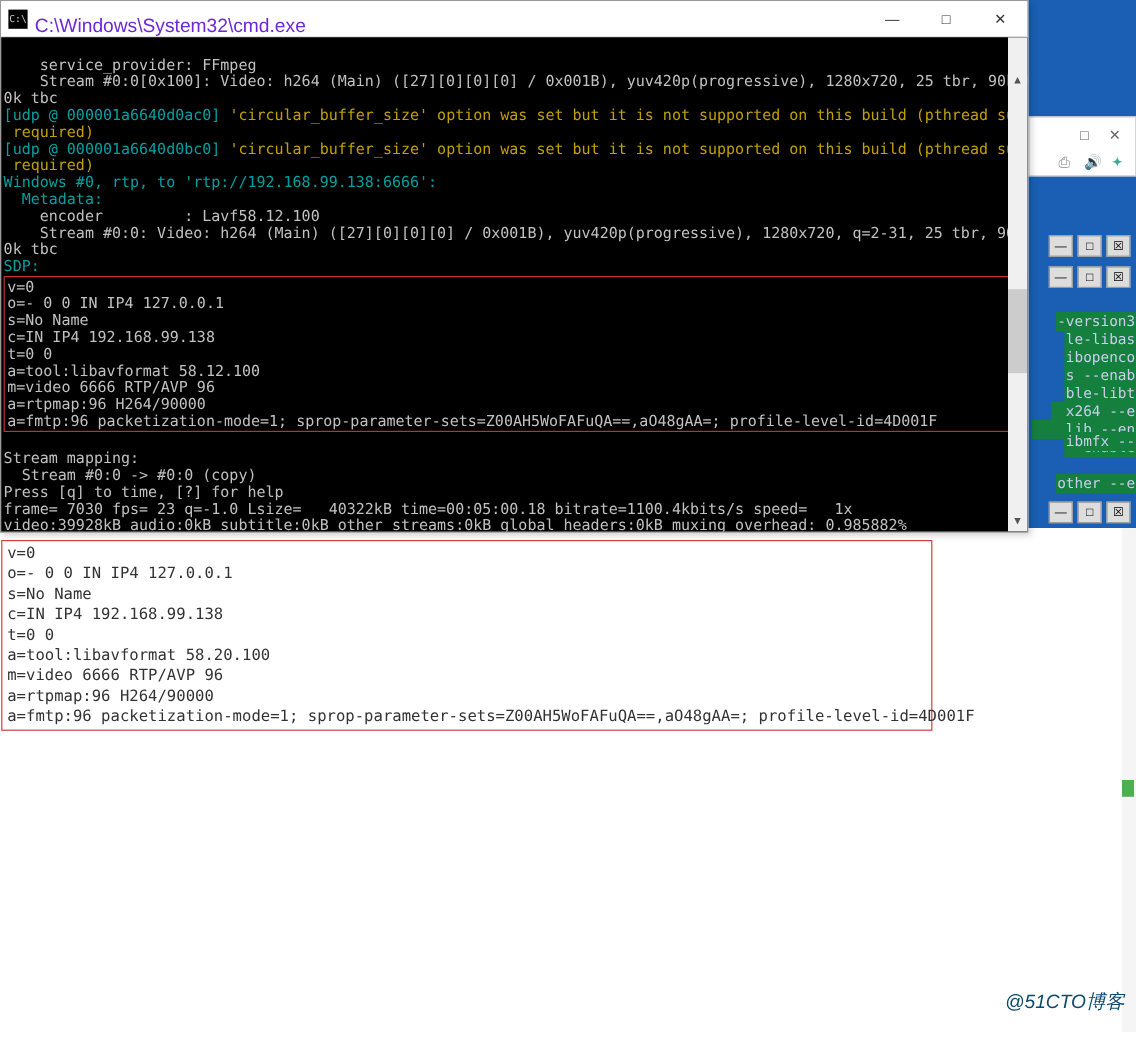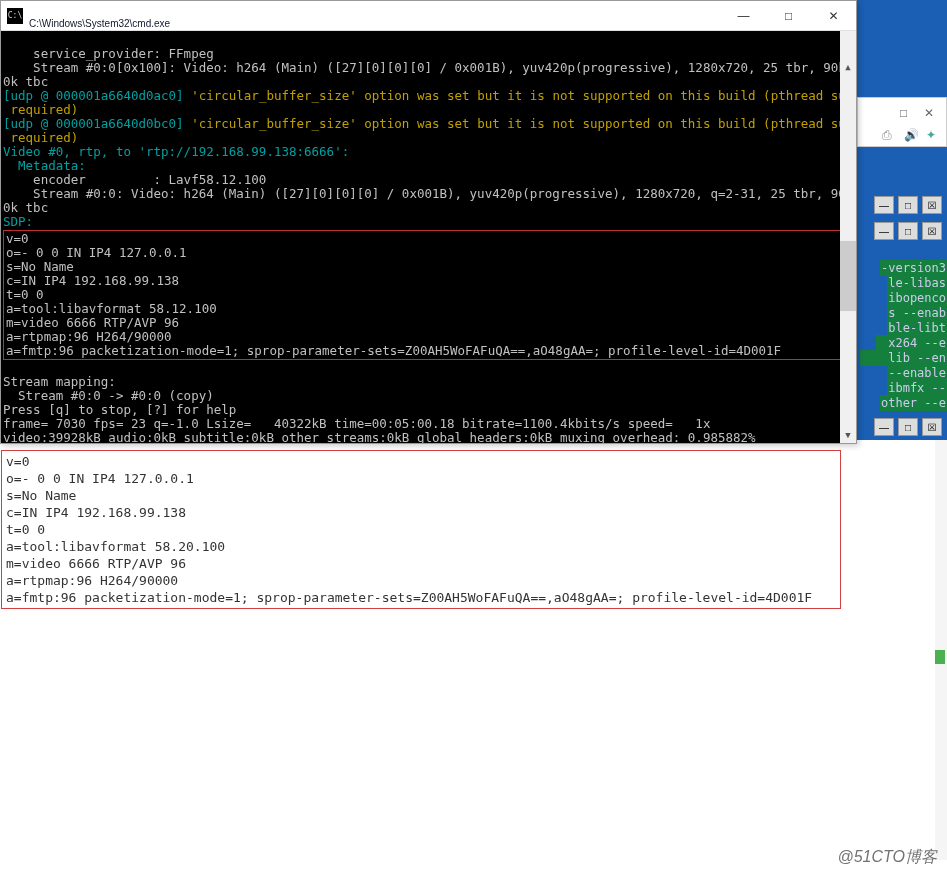--- a/index.html
+++ b/index.html
@@ -98,22 +98,22 @@
   background: #000;
   display: flex;
   align-items: center;
   justify-content: center;
   color: #ccc;
   font-size: 8px;
   font-family: monospace;
 }
 .title-text {
   flex: 1;
-  font-size: 10px;
-  color: #0f172a;
+  font-size: 16px;
+  color: #6d28d9;
   margin-top: 15px;
 }
 .win-controls {
   display: flex;
 }
 .win-btn {
   width: 45px;
   height: 30px;
   display: flex;
   align-items: center;
@@ -162,35 +162,35 @@
 .red-box {
   border: 1px solid #c03030;
   padding: 1px 2px;
   margin: 1px 0;
   display: inline-block;
 }
 .lower-section {
   position: absolute;
   left: 1px;
   top: 450px;
-  width: 840px;
+  width: 776px;
   border: 1px solid #d04040;
   font-family: "NSimSun", "Consolas", monospace;
   font-size: 13px;
   line-height: 17px;
   color: #333;
   background: #fff;
   padding: 2px 4px;
   white-space: pre;
 }
 .watermark {
   position: absolute;
   right: 10px;
-  bottom: 2px;
-  color: #737373;
+  bottom: 24px;
+  color: #0c4a6e;
   font-size: 16px;
   font-style: italic;
 }
 .right-scroll {
   position: absolute;
   right: 0;
   top: 440px;
   width: 12px;
   height: 420px;
   background: #f5f5f5;
@@ -219,21 +219,21 @@
     <div class="bg-btn">☒</div>
   </div>
   <div class="bg-text" style="top:260px;">-version3</div>
   <div class="bg-text" style="top:275px;">le-libas</div>
   <div class="bg-text" style="top:290px;">ibopenco</div>
   <div class="bg-text" style="top:305px;">s --enab</div>
   <div class="bg-text" style="top:320px;">ble-libt</div>
   <div class="bg-text" style="top:335px;padding-left:12px;">x264  --e</div>
   <div class="bg-text" style="top:350px;padding-left:28px;">lib  --en</div>
   <div class="bg-text" style="top:365px;">--enable</div>
-  <div class="bg-text" style="top:380px;margin-left:16px;">ibmfx --</div>
+  <div class="bg-text" style="top:360px;margin-left:16px;">ibmfx --</div>
   <div class="bg-text" style="top:395px;">other  --e</div>
   <div class="bg-row" style="top:418px;">
     <div class="bg-btn">—</div>
     <div class="bg-btn">□</div>
     <div class="bg-btn">☒</div>
   </div>
 </div>
 
 <div class="side-window">
   <div class="side-titlebar">
@@ -260,39 +260,39 @@
     </div>
   </div>
   <div class="terminal">
 <span>    service_provider: FFmpeg</span>
 <span>    Stream #0:0[0x100]: Video: h264 (Main) ([27][0][0][0] / 0x001B), yuv420p(progressive), 1280x720, 25 tbr, 90k tbn, 18</span>
 <span>0k tbc</span>
 <span class="cyan">[udp @ 000001a6640d0ac0] </span><span class="yellow">'circular_buffer_size' option was set but it is not supported on this build (pthread support is</span>
 <span class="yellow"> required)</span>
 <span class="cyan">[udp @ 000001a6640d0bc0] </span><span class="yellow">'circular_buffer_size' option was set but it is not supported on this build (pthread support is</span>
 <span class="yellow"> required)</span>
-<span class="cyan">Video #0, rtp, to 'rtp://192.168.99.138:6666':</span>
+<span class="cyan">Windows #0, rtp, to 'rtp://192.168.99.138:6666':</span>
 <span class="cyan">  Metadata:</span>
 <span>    encoder         : Lavf58.12.100</span>
 <span>    Stream #0:0: Video: h264 (Main) ([27][0][0][0] / 0x001B), yuv420p(progressive), 1280x720, q=2-31, 25 tbr, 90k tbn, 9</span>
 <span>0k tbc</span>
 <span class="cyan">SDP:</span>
 <span class="red-box"><span>v=0</span>
 <span>o=- 0 0 IN IP4 127.0.0.1</span>
 <span>s=No Name</span>
 <span>c=IN IP4 192.168.99.138</span>
 <span>t=0 0</span>
 <span>a=tool:libavformat 58.12.100</span>
 <span>m=video 6666 RTP/AVP 96</span>
 <span>a=rtpmap:96 H264/90000</span>
 <span>a=fmtp:96 packetization-mode=1; sprop-parameter-sets=Z00AH5WoFAFuQA==,aO48gAA=; profile-level-id=4D001F</span>                </span>
 <span></span>
 <span>Stream mapping:</span>
 <span>  Stream #0:0 -&gt; #0:0 (copy)</span>
-<span>Press [q] to stop, [?] for help</span>
+<span>Press [q] to time, [?] for help</span>
 <span>frame= 7030 fps= 23 q=-1.0 Lsize=   40322kB time=00:05:00.18 bitrate=1100.4kbits/s speed=   1x</span>
 <span>video:39928kB audio:0kB subtitle:0kB other streams:0kB global headers:0kB muxing overhead: 0.985882%</span>
 <span></span>
 
     <div class="scrollbar">
       <div class="scroll-arrow">▲</div>
       <div class="scroll-thumb"></div>
       <div class="scroll-arrow" style="position:absolute;bottom:0;">▼</div>
     </div>
   </div>

